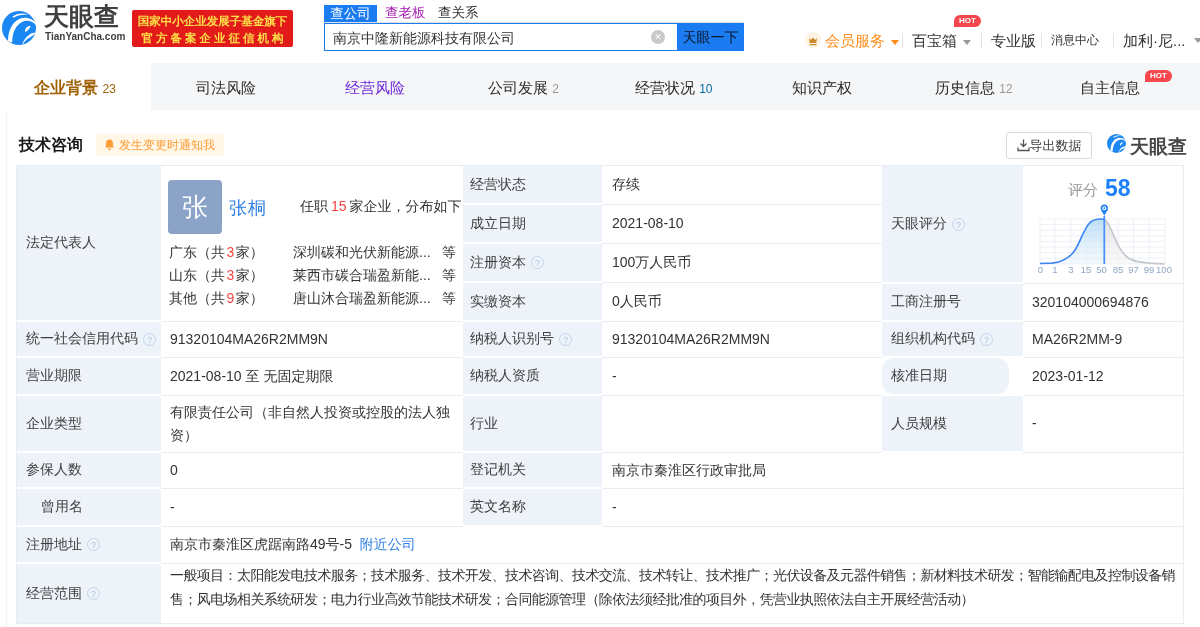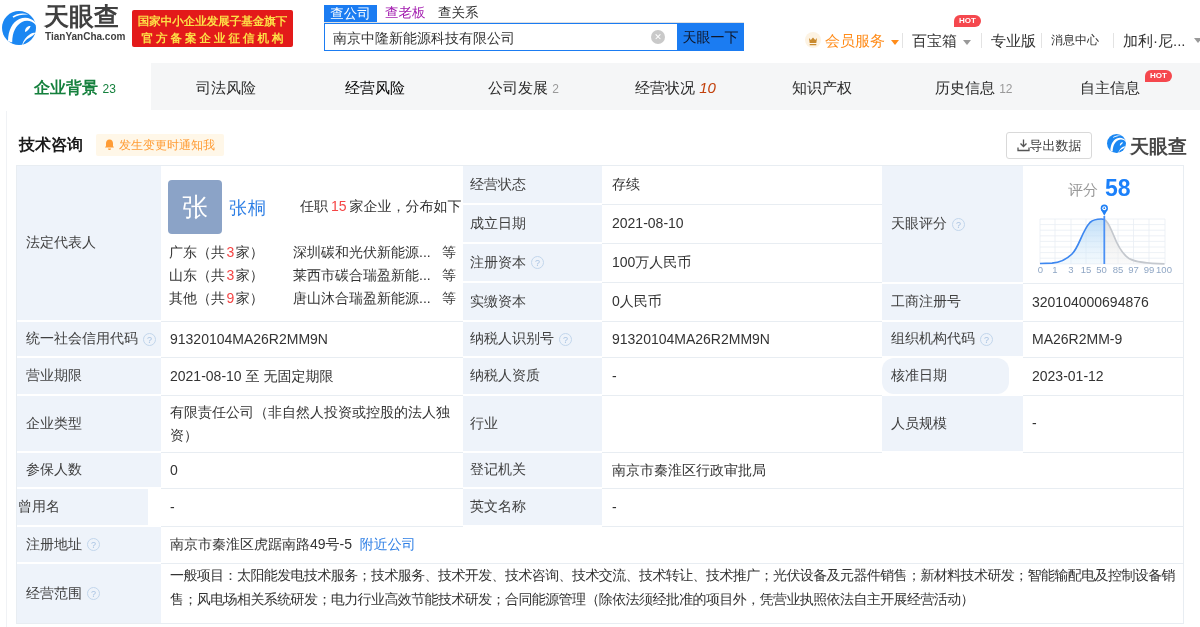--- a/index.html
+++ b/index.html
@@ -60,25 +60,25 @@
 <div class="abs sep" style="left:981px;top:33px;"></div>
 <div class="abs" style="left:991px;top:32px;font-size:15px;color:#333;">专业版</div>
 <div class="abs sep" style="left:1041px;top:33px;"></div>
 <div class="abs" style="left:1051px;top:32px;font-size:12px;color:#333;">消息中心</div>
 <div class="abs sep" style="left:1113px;top:33px;"></div>
 <div class="abs" style="left:1123px;top:32px;font-size:15px;color:#333;">加利·尼...</div>
 <div class="abs caret" style="left:1188px;top:38px;"></div>
 
 <div class="abs" style="left:0;top:63px;width:1200px;height:47px;background:#f5f6f7;"></div>
 <div class="abs" style="left:0;top:63px;width:151px;height:47px;background:#fff;"></div>
-<div class="abs" style="left:34px;top:78px;font-size:16px;font-weight:bold;color:#15803d;text-align:right;">企业背景 <span style="font-size:12px;font-weight:normal;">23</span></div>
+<div class="abs" style="left:34px;top:78px;font-size:16px;font-weight:bold;color:#a16207;text-align:right;">企业背景 <span style="font-size:12px;font-weight:normal;">23</span></div>
 <div class="abs" style="left:196px;top:79px;font-size:15px;color:#2a2a2a;">司法风险</div>
-<div class="abs" style="left:345px;top:79px;font-size:15px;color:#000000;">经营风险</div>
+<div class="abs" style="left:345px;top:79px;font-size:15px;color:#6d28d9;">经营风险</div>
 <div class="abs" style="left:488px;top:79px;font-size:15px;color:#2a2a2a;">公司发展 <span style="font-size:12px;color:#999;">2</span></div>
-<div class="abs" style="left:635px;top:79px;font-size:15px;color:#2a2a2a;">经营状况 <span style="font-size:15px;color:#c2410c;font-style:italic;">10</span></div>
+<div class="abs" style="left:635px;top:79px;font-size:15px;color:#2a2a2a;">经营状况 <span style="font-size:12px;color:#0369a1;">10</span></div>
 <div class="abs" style="left:792px;top:79px;font-size:15px;color:#2a2a2a;">知识产权</div>
 <div class="abs" style="left:935px;top:79px;font-size:15px;color:#2a2a2a;">历史信息 <span style="font-size:12px;color:#999;">12</span></div>
 <div class="abs" style="left:1080px;top:79px;font-size:15px;color:#2a2a2a;">自主信息</div>
 <div class="hot" style="left:1145px;top:70px;">HOT</div>
 
 <div class="abs" style="left:6px;top:111px;width:1px;height:516px;background:#f0f2f5;"></div>
 
 <div class="abs" style="left:19px;top:135px;font-size:16px;font-weight:bold;color:#1a1a1a;">技术咨询</div>
 <div class="abs vc" style="left:96px;top:134px;width:128px;height:22px;background:#fff7e8;border-radius:2px;white-space:nowrap;">
   <svg width="11" height="12" viewBox="0 0 11 12" style="margin-left:8px;">
@@ -142,21 +142,21 @@
 <div class="abs lbl" style="left:463px;top:358px;width:139px;height:36px;padding-left:7px;box-sizing:border-box;">纳税人资质</div>
 <div class="abs lbl" style="left:882px;top:358px;width:127px;height:36px;padding-left:9px;box-sizing:border-box;border-radius:12px;">核准日期</div>
 
 <div class="abs lbl" style="left:17px;top:396px;width:144px;height:55px;padding-left:9px;box-sizing:border-box;">企业类型</div>
 <div class="abs lbl" style="left:463px;top:396px;width:139px;height:55px;padding-left:7px;box-sizing:border-box;">行业</div>
 <div class="abs lbl" style="left:882px;top:396px;width:141px;height:55px;padding-left:9px;box-sizing:border-box;">人员规模</div>
 
 <div class="abs lbl" style="left:17px;top:453px;width:144px;height:34px;padding-left:9px;box-sizing:border-box;">参保人数</div>
 <div class="abs lbl" style="left:463px;top:453px;width:139px;height:34px;padding-left:7px;box-sizing:border-box;">登记机关</div>
 
-<div class="abs lbl" style="left:17px;top:489px;width:131px;height:36px;padding-left:1px;box-sizing:border-box;">曾用名</div>
+<div class="abs lbl" style="left:17px;top:489px;width:144px;height:36px;padding-left:24px;box-sizing:border-box;">曾用名</div>
 <div class="abs lbl" style="left:463px;top:489px;width:139px;height:36px;padding-left:7px;box-sizing:border-box;">英文名称</div>
 
 <div class="abs lbl" style="left:17px;top:527px;width:144px;height:35px;padding-left:9px;box-sizing:border-box;">注册地址<span class="q">?</span></div>
 <div class="abs lbl" style="left:17px;top:564px;width:144px;height:59px;padding-left:9px;box-sizing:border-box;">经营范围<span class="q">?</span></div>
 <div class="abs val" style="left:612px;top:165px;height:39px;line-height:39px;">存续</div>
 <div class="abs val" style="left:612px;top:204px;height:39px;line-height:39px;">2021-08-10</div>
 <div class="abs val" style="left:612px;top:243px;height:39px;line-height:39px;">100万人民币</div>
 <div class="abs val" style="left:612px;top:282px;height:39px;line-height:39px;">0人民币</div>
 <div class="abs val" style="left:1032px;top:283px;height:38px;line-height:38px;">320104000694876</div>
 

